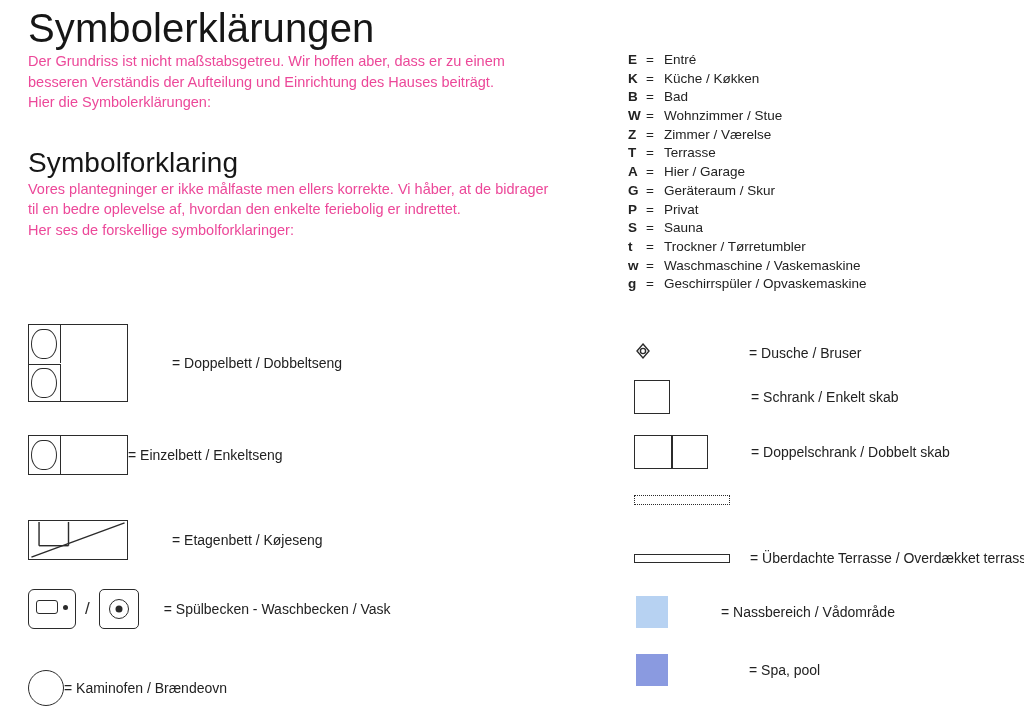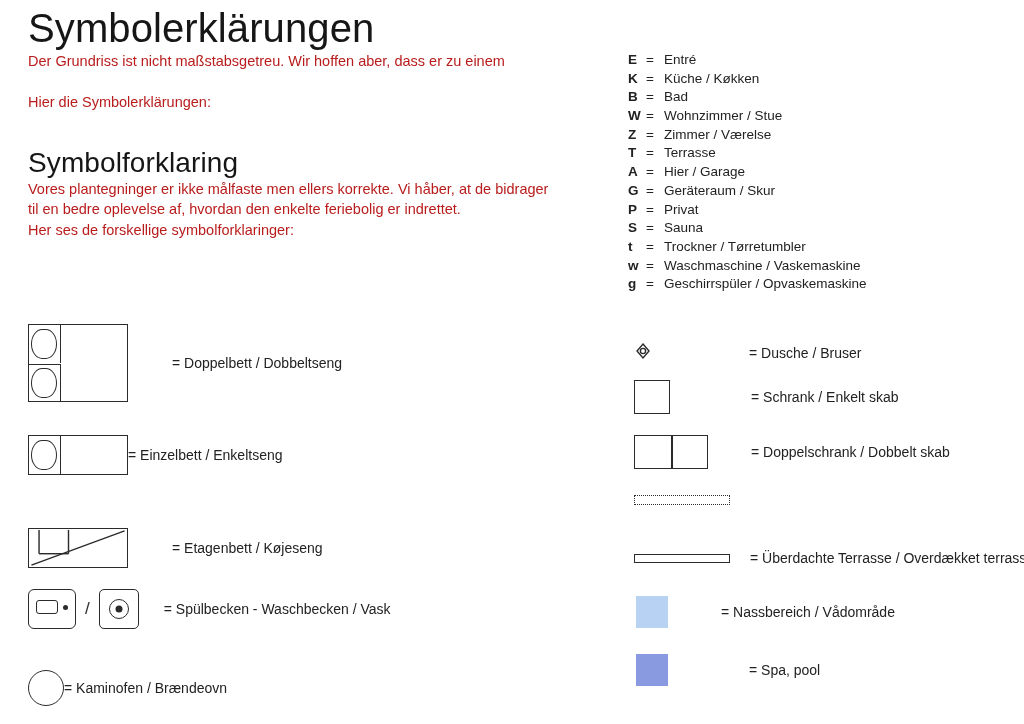--- a/index.html
+++ b/index.html
@@ -46,21 +46,21 @@
     font-size: 28px;
     font-weight: 400;
     margin: 0;
     padding-top: 0;
     letter-spacing: 0.1px;
     color: #161616;
   }
   p.intro {
     font-size: 14.5px;
     line-height: 20.5px;
-    color: #b91c1c;
+    color: #ec4899;
     margin: 0;
   }
   .intro-de { margin-top: 22px; }
   .title-dk-wrap { margin-top: 34px; }
   .intro-dk { margin-top: 20px; }
 
   
   .abbr-list {
     margin-top: 52px;
   }
@@ -319,21 +319,21 @@
 <body>
 
 <div class="page">
 
   <div class="col-left">
 
     <h1 class="title-de">Symbolerklärungen</h1>
 
     <p class="intro intro-de">
       <span>Der Grundriss ist nicht maßstabsgetreu. Wir hoffen aber, dass er zu einem</span><br>
-      <br>
+      <span>besseren Verständis der Aufteilung und Einrichtung des Hauses beiträgt.</span><br>
       <span>Hier die Symbolerklärungen:</span>
     </p>
 
     <div class="title-dk-wrap">
       <h1 class="title-dk">Symbolforklaring</h1>
     </div>
 
     <p class="intro intro-dk">
       <span>Vores plantegninger er ikke målfaste men ellers korrekte. Vi håber, at de bidrager</span><br>
       <span>til en bedre oplevelse af, hvordan den enkelte feriebolig er indrettet.</span><br>
@@ -357,21 +357,21 @@
       <div class="lrow" style="left:0px; top:111px;">
         <div class="lsym">
           <div class="sym-single">
             <div class="pillow"></div>
             <div class="arc"></div>
           </div>
         </div>
         <div class="llabel" style="">= Einzelbett / Enkeltseng</div>
       </div>
 
-      <div class="lrow" style="left:0px; top:204px;">
+      <div class="lrow" style="left:0px; top:196px;">
         <div class="lsym">
           <div class="sym-bunk">
             <svg class="diag" width="100" height="40" viewBox="0 0 100 40">
               <line x1="1" y1="38" x2="99" y2="2" stroke="#2b2b2b" stroke-width="1.5"></line>
               <line x1="9" y1="1" x2="9" y2="26" stroke="#2b2b2b" stroke-width="1.5"></line>
               <line x1="40" y1="1" x2="40" y2="26" stroke="#2b2b2b" stroke-width="1.5"></line>
               <line x1="9" y1="26" x2="40" y2="26" stroke="#2b2b2b" stroke-width="1.5"></line>
             </svg>
           </div>
         </div>

